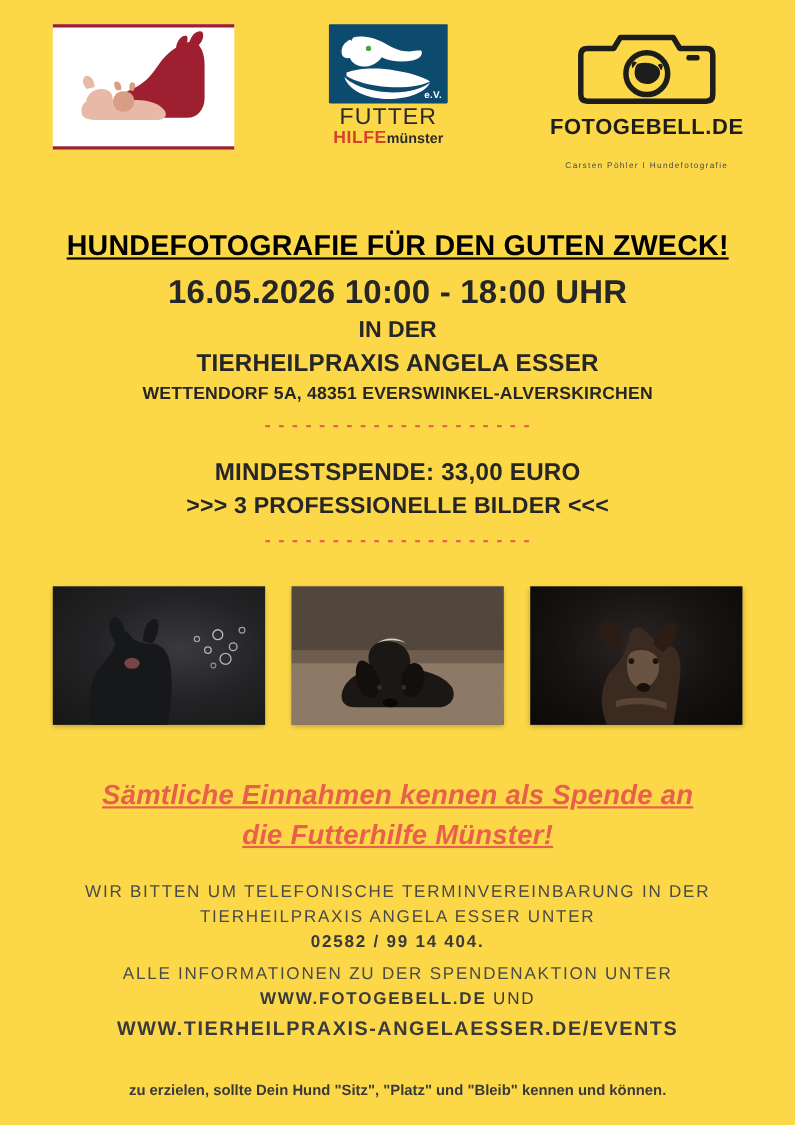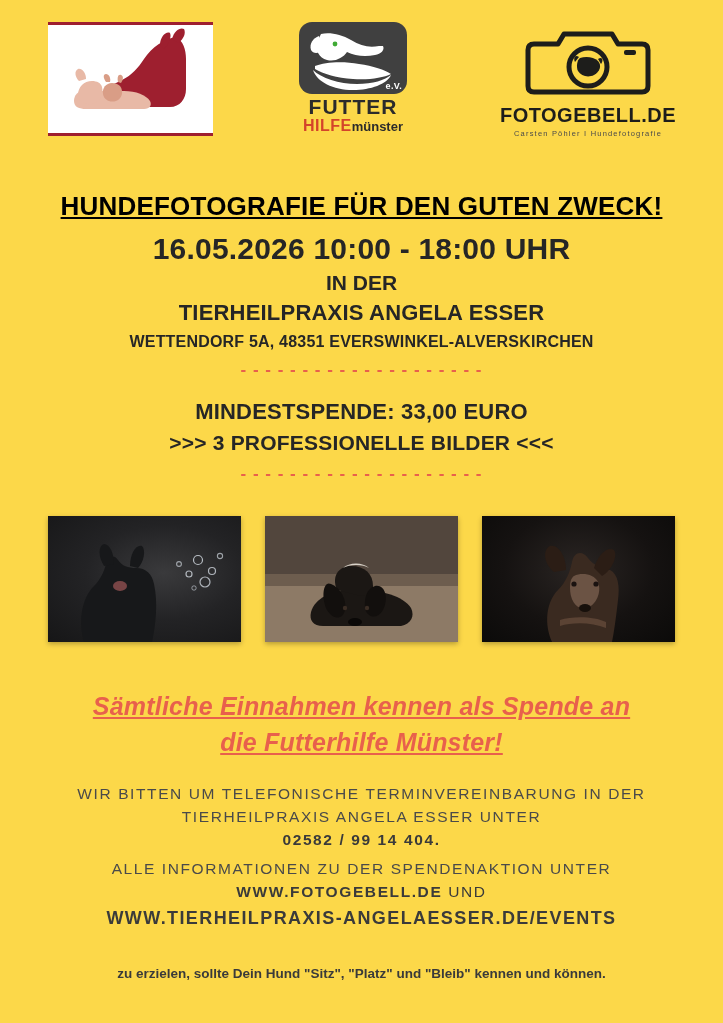--- a/index.html
+++ b/index.html
@@ -44,37 +44,37 @@
 
   
   .logo-futter {
     width: 108px;
     text-align: center;
     position: relative;
   }
   .futter-green {
     width: 108px;
     height: 72px;
-    background: #404040;
-    border-radius: 13px;
+    background: #0c4a6e;
+    border-radius: 1px;
     position: relative;
     overflow: hidden;
   }
   .futter-ev {
     position: absolute;
     right: 5px;
     bottom: 3px;
     color: #ffffff;
     font-size: 9px;
     font-weight: bold;
     letter-spacing: 0.3px;
   }
   .futter-word1 {
     font-size: 21px;
-    font-weight: bold;
+    font-weight: normal;
     letter-spacing: 1px;
     color: #2b2b2b;
     line-height: 1.05;
     margin-top: 2px;
   }
   .futter-word2 {
     font-size: 16px;
     font-weight: bold;
     color: #d4442a;
     letter-spacing: 0.5px;
@@ -101,21 +101,21 @@
     font-size: 20px;
     font-weight: bold;
     letter-spacing: 0.5px;
     color: #1d1d1b;
     margin-top: 2px;
   }
   .foto-sub {
     font-size: 7.5px;
     letter-spacing: 1.2px;
     color: #4a4a4a;
-    margin-top: 2px;
+    margin-top: 18px;
   }
 
   
   .headline-block {
     text-align: center;
     margin-top: 52px;
     padding: 0 40px;
   }
   .h-title {
     font-size: 26px;

